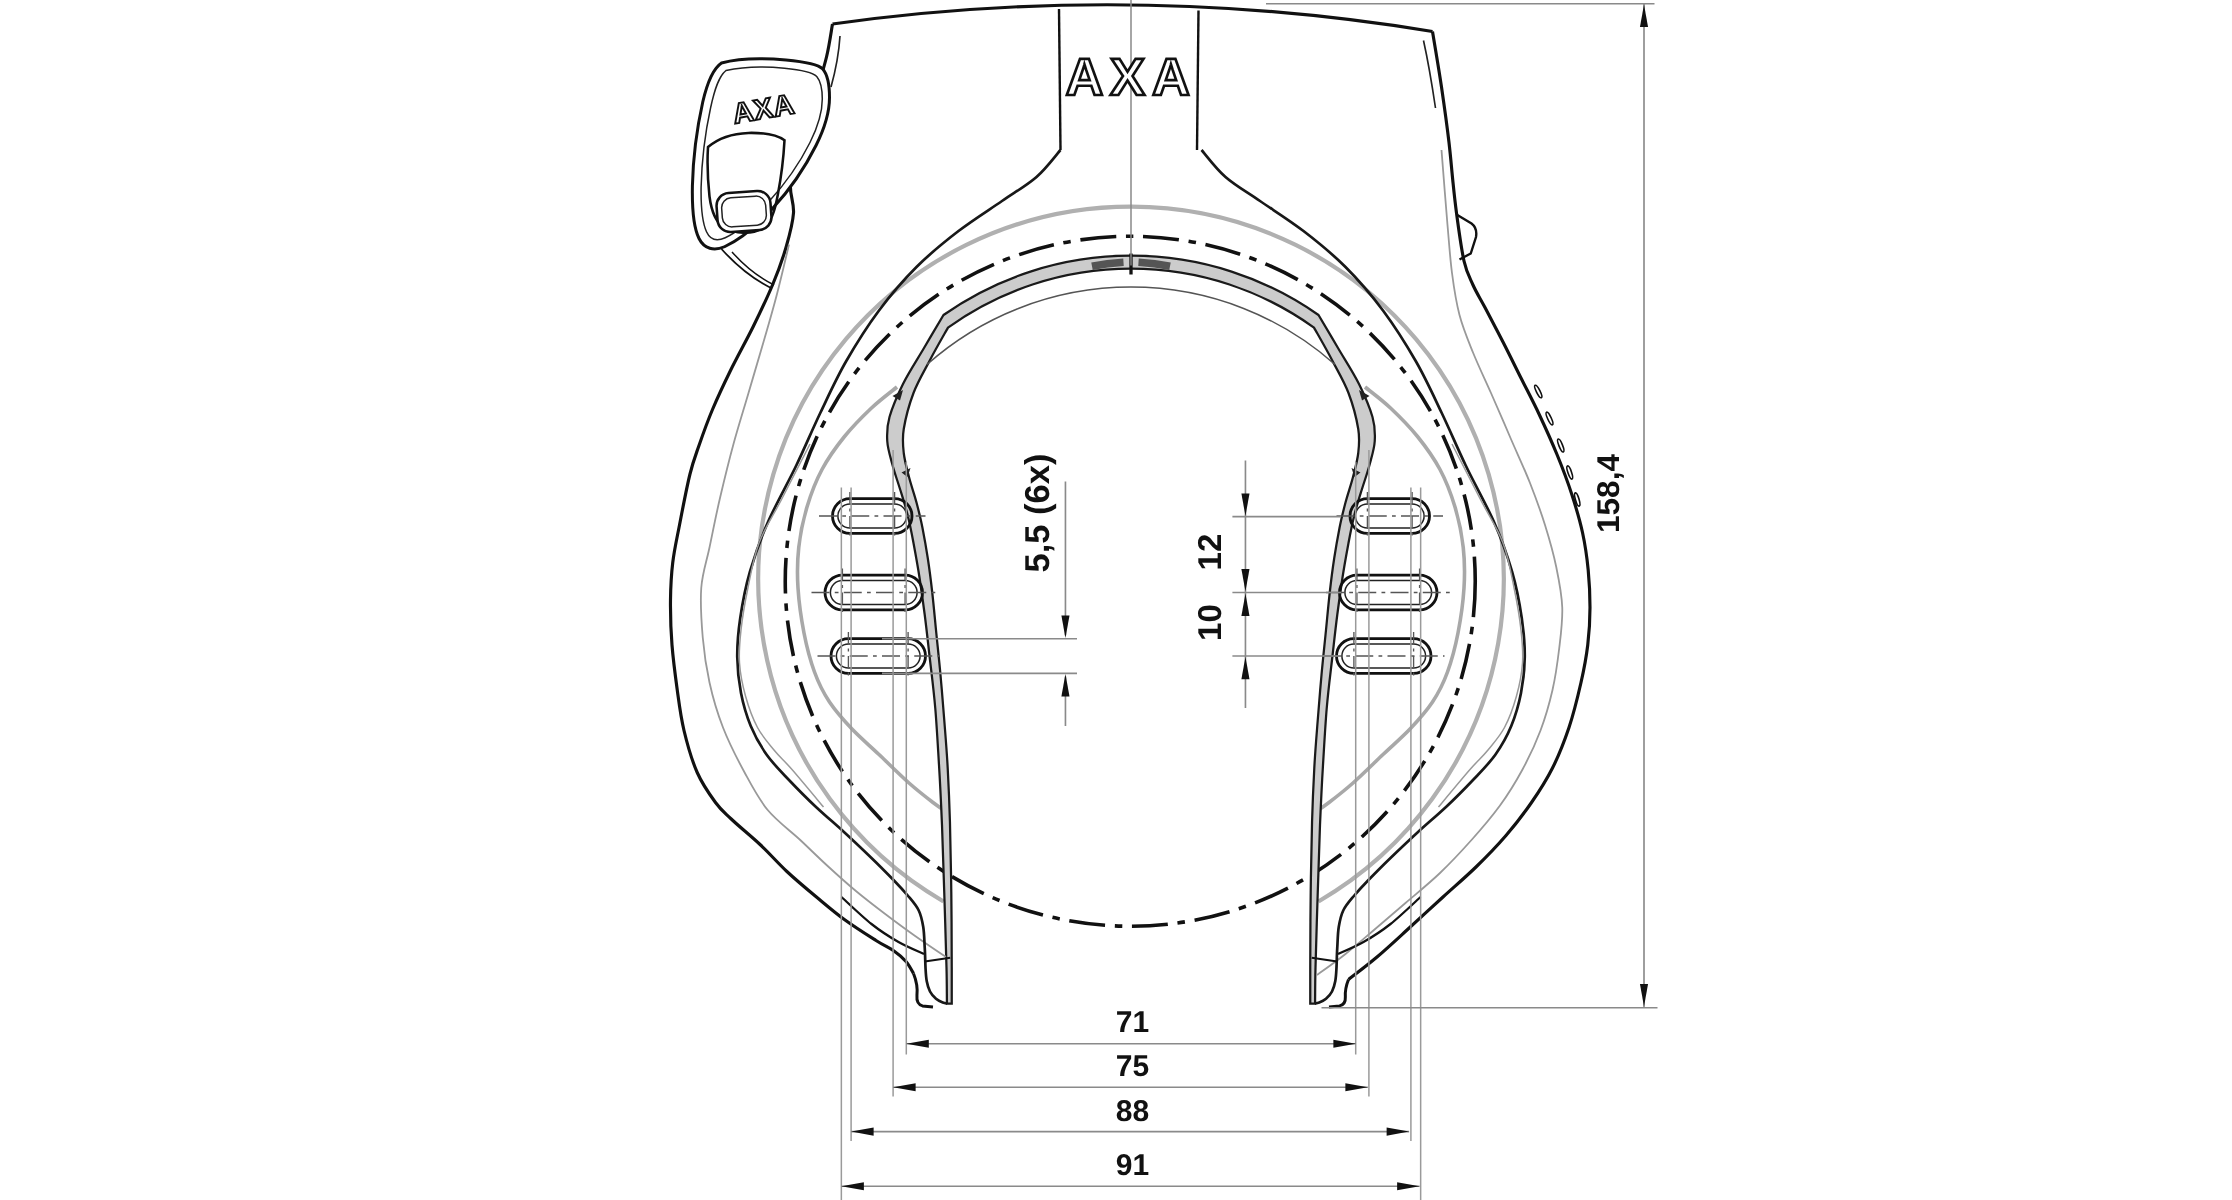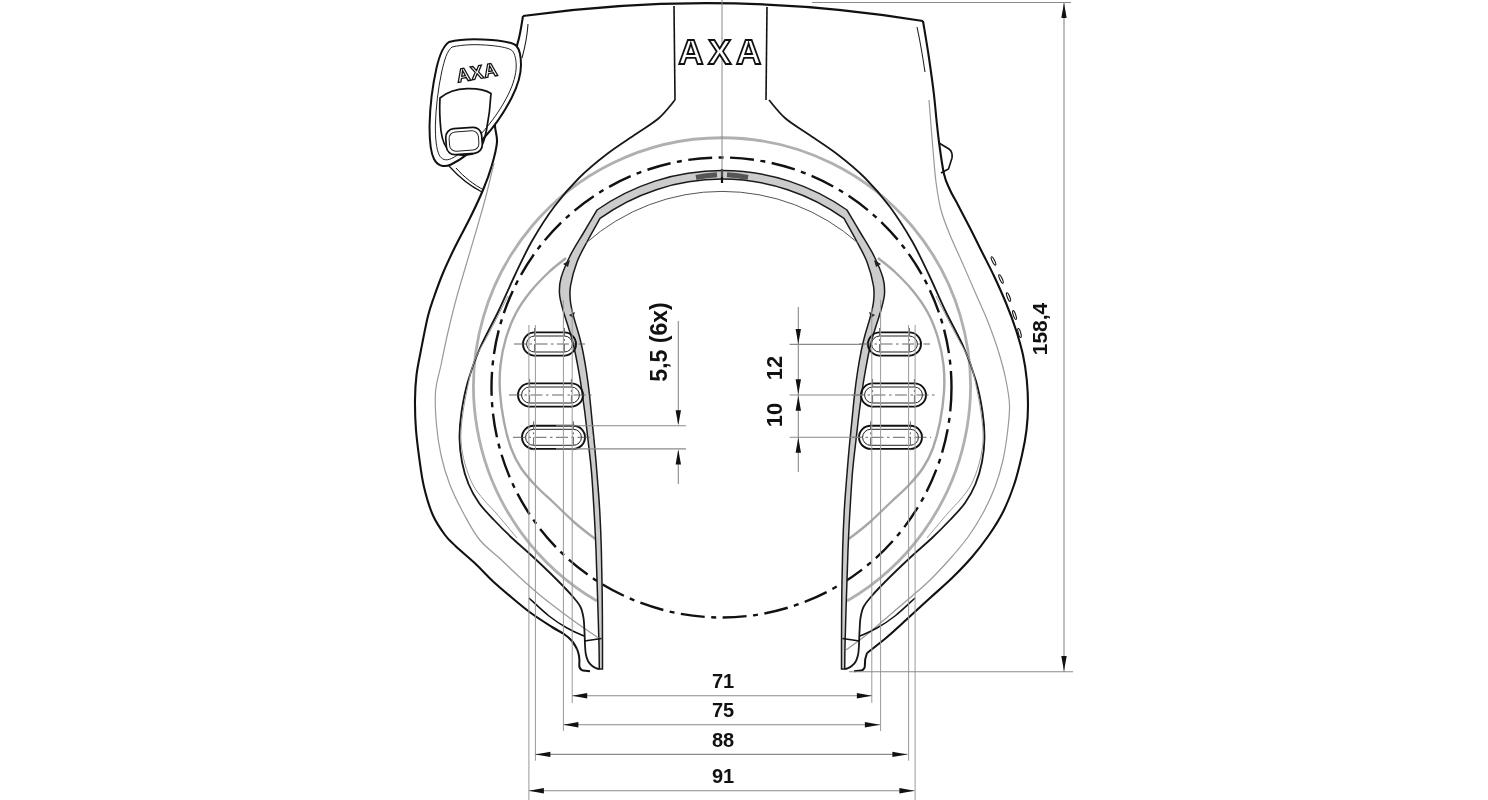--- a/index.html
+++ b/index.html
@@ -1,17 +1,17 @@
 <!DOCTYPE html>
 <html><head>
 <meta charset="utf-8">
 <style>
 html,body{margin:0;padding:0;background:#fff;-webkit-font-smoothing:antialiased;}
 text{-webkit-font-smoothing:antialiased;}
-#wrap{width:1180px;height:800px;position:relative;overflow:hidden;}
+#wrap{width:1180px;height:800px;position:relative;overflow:hidden;margin-left:32px;}
 </style>
 </head>
 <body>
 
 <div id="wrap">
 <svg width="1488" height="800" viewBox="0 0 1488 800">
 <rect x="0" y="0" width="1488" height="800" fill="#fff"></rect>
 
 <path d="M 597,601 A 248.5,248.5 0 1 1 847,601" fill="none" stroke="#b0b0b0" stroke-width="2.8"></path>
 

